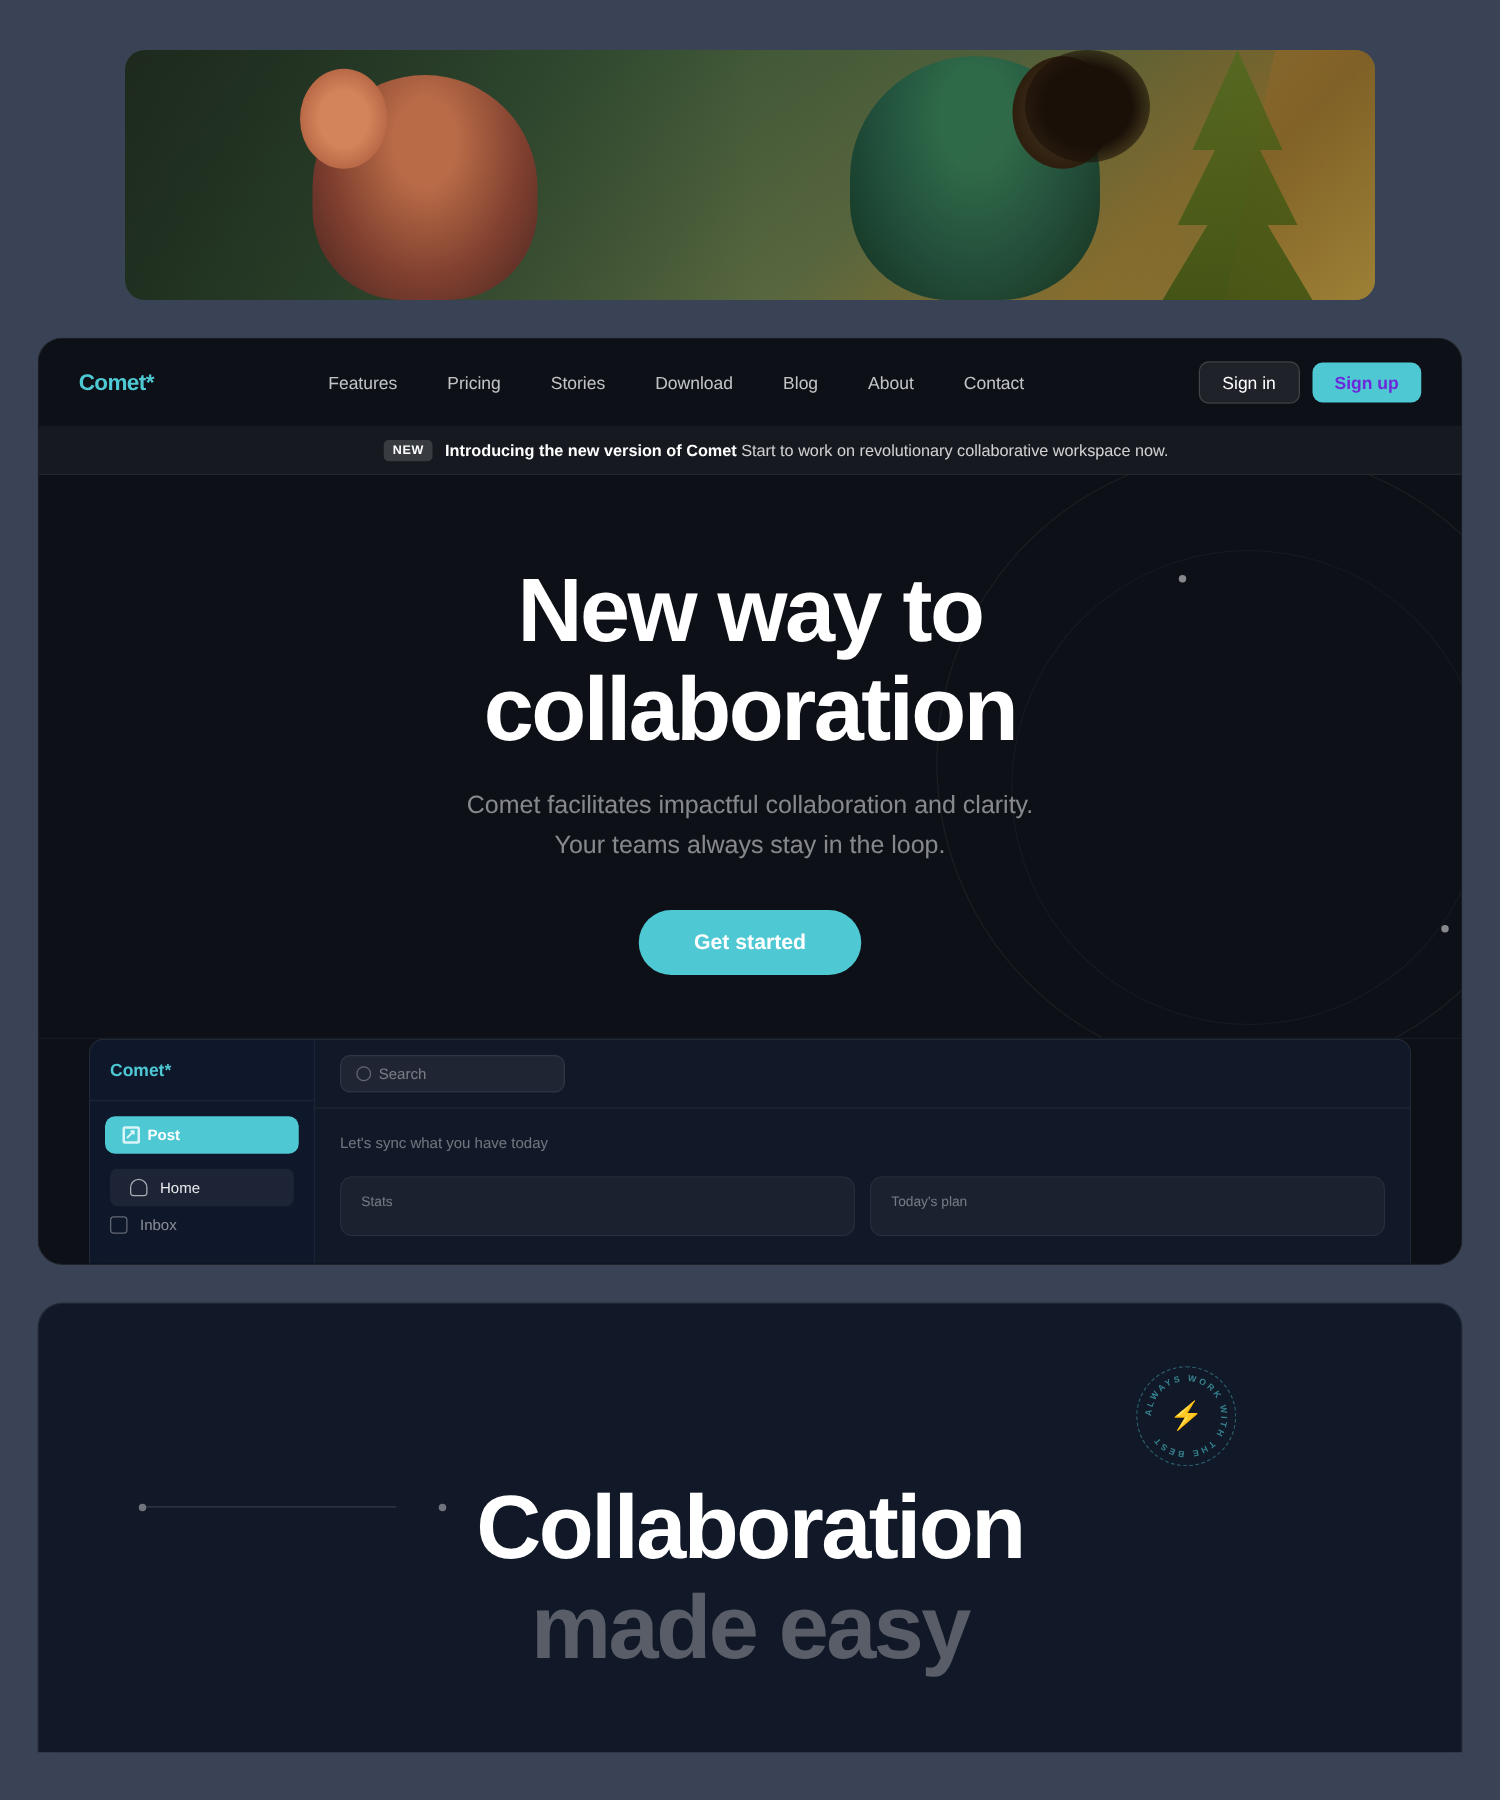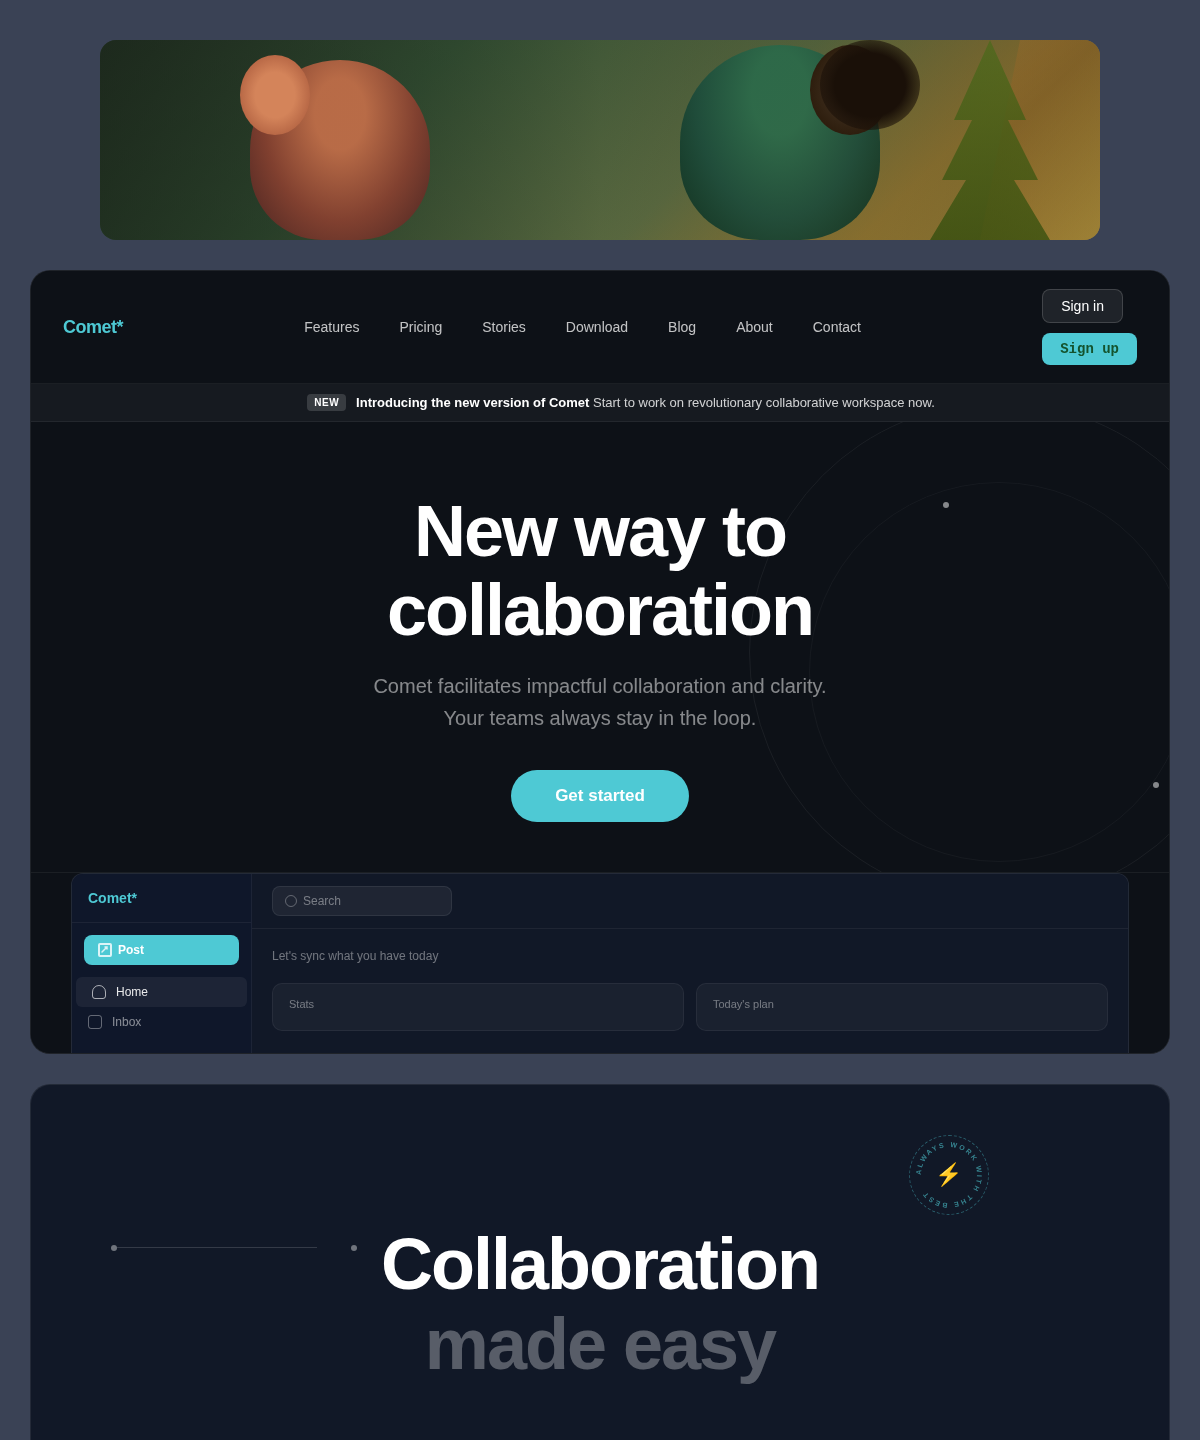--- a/index.html
+++ b/index.html
@@ -136,43 +136,41 @@
       gap: 40px;
     }
     .nav-link {
       color: rgba(255,255,255,0.75);
       font-size: 14px;
       text-decoration: none;
       cursor: pointer;
     }
     .nav-actions {
       display: flex;
-      align-items: flex-start;
+      align-items: center;
       gap: 10px;
-      flex-direction: column;
     }
     .btn-signin {
       background: rgba(255,255,255,0.08);
       border: 1px solid rgba(255,255,255,0.15);
       color: #fff;
       padding: 8px 18px;
       border-radius: 8px;
       font-size: 14px;
       cursor: pointer;
     }
     .btn-signup {
       background: #4ec9d4;
       border: none;
-      color: #14532d;
+      color: #6d28d9;
       padding: 8px 18px;
       border-radius: 8px;
       font-size: 14px;
       font-weight: 600;
       cursor: pointer;
-      font-family: Liberation Mono, monospace;
     }
 
     
     .announcement-banner {
       background: rgba(255,255,255,0.04);
       border-bottom: 1px solid rgba(255,255,255,0.06);
       padding: 10px;
       text-align: center;
       display: flex;
       align-items: center;
@@ -338,21 +336,21 @@
       gap: 10px;
       padding: 8px 16px;
       color: rgba(255,255,255,0.5);
       font-size: 12px;
       cursor: pointer;
     }
     .sidebar-nav-item.active {
       background: rgba(255,255,255,0.06);
       color: rgba(255,255,255,0.9);
       border-radius: 6px;
-      margin: 0 4px;
+      margin: 0 16px;
     }
     .nav-icon-dot {
       width: 14px;
       height: 14px;
       border: 1.5px solid currentColor;
       border-radius: 3px;
       opacity: 0.7;
     }
     .app-main-content {
       flex: 1;

